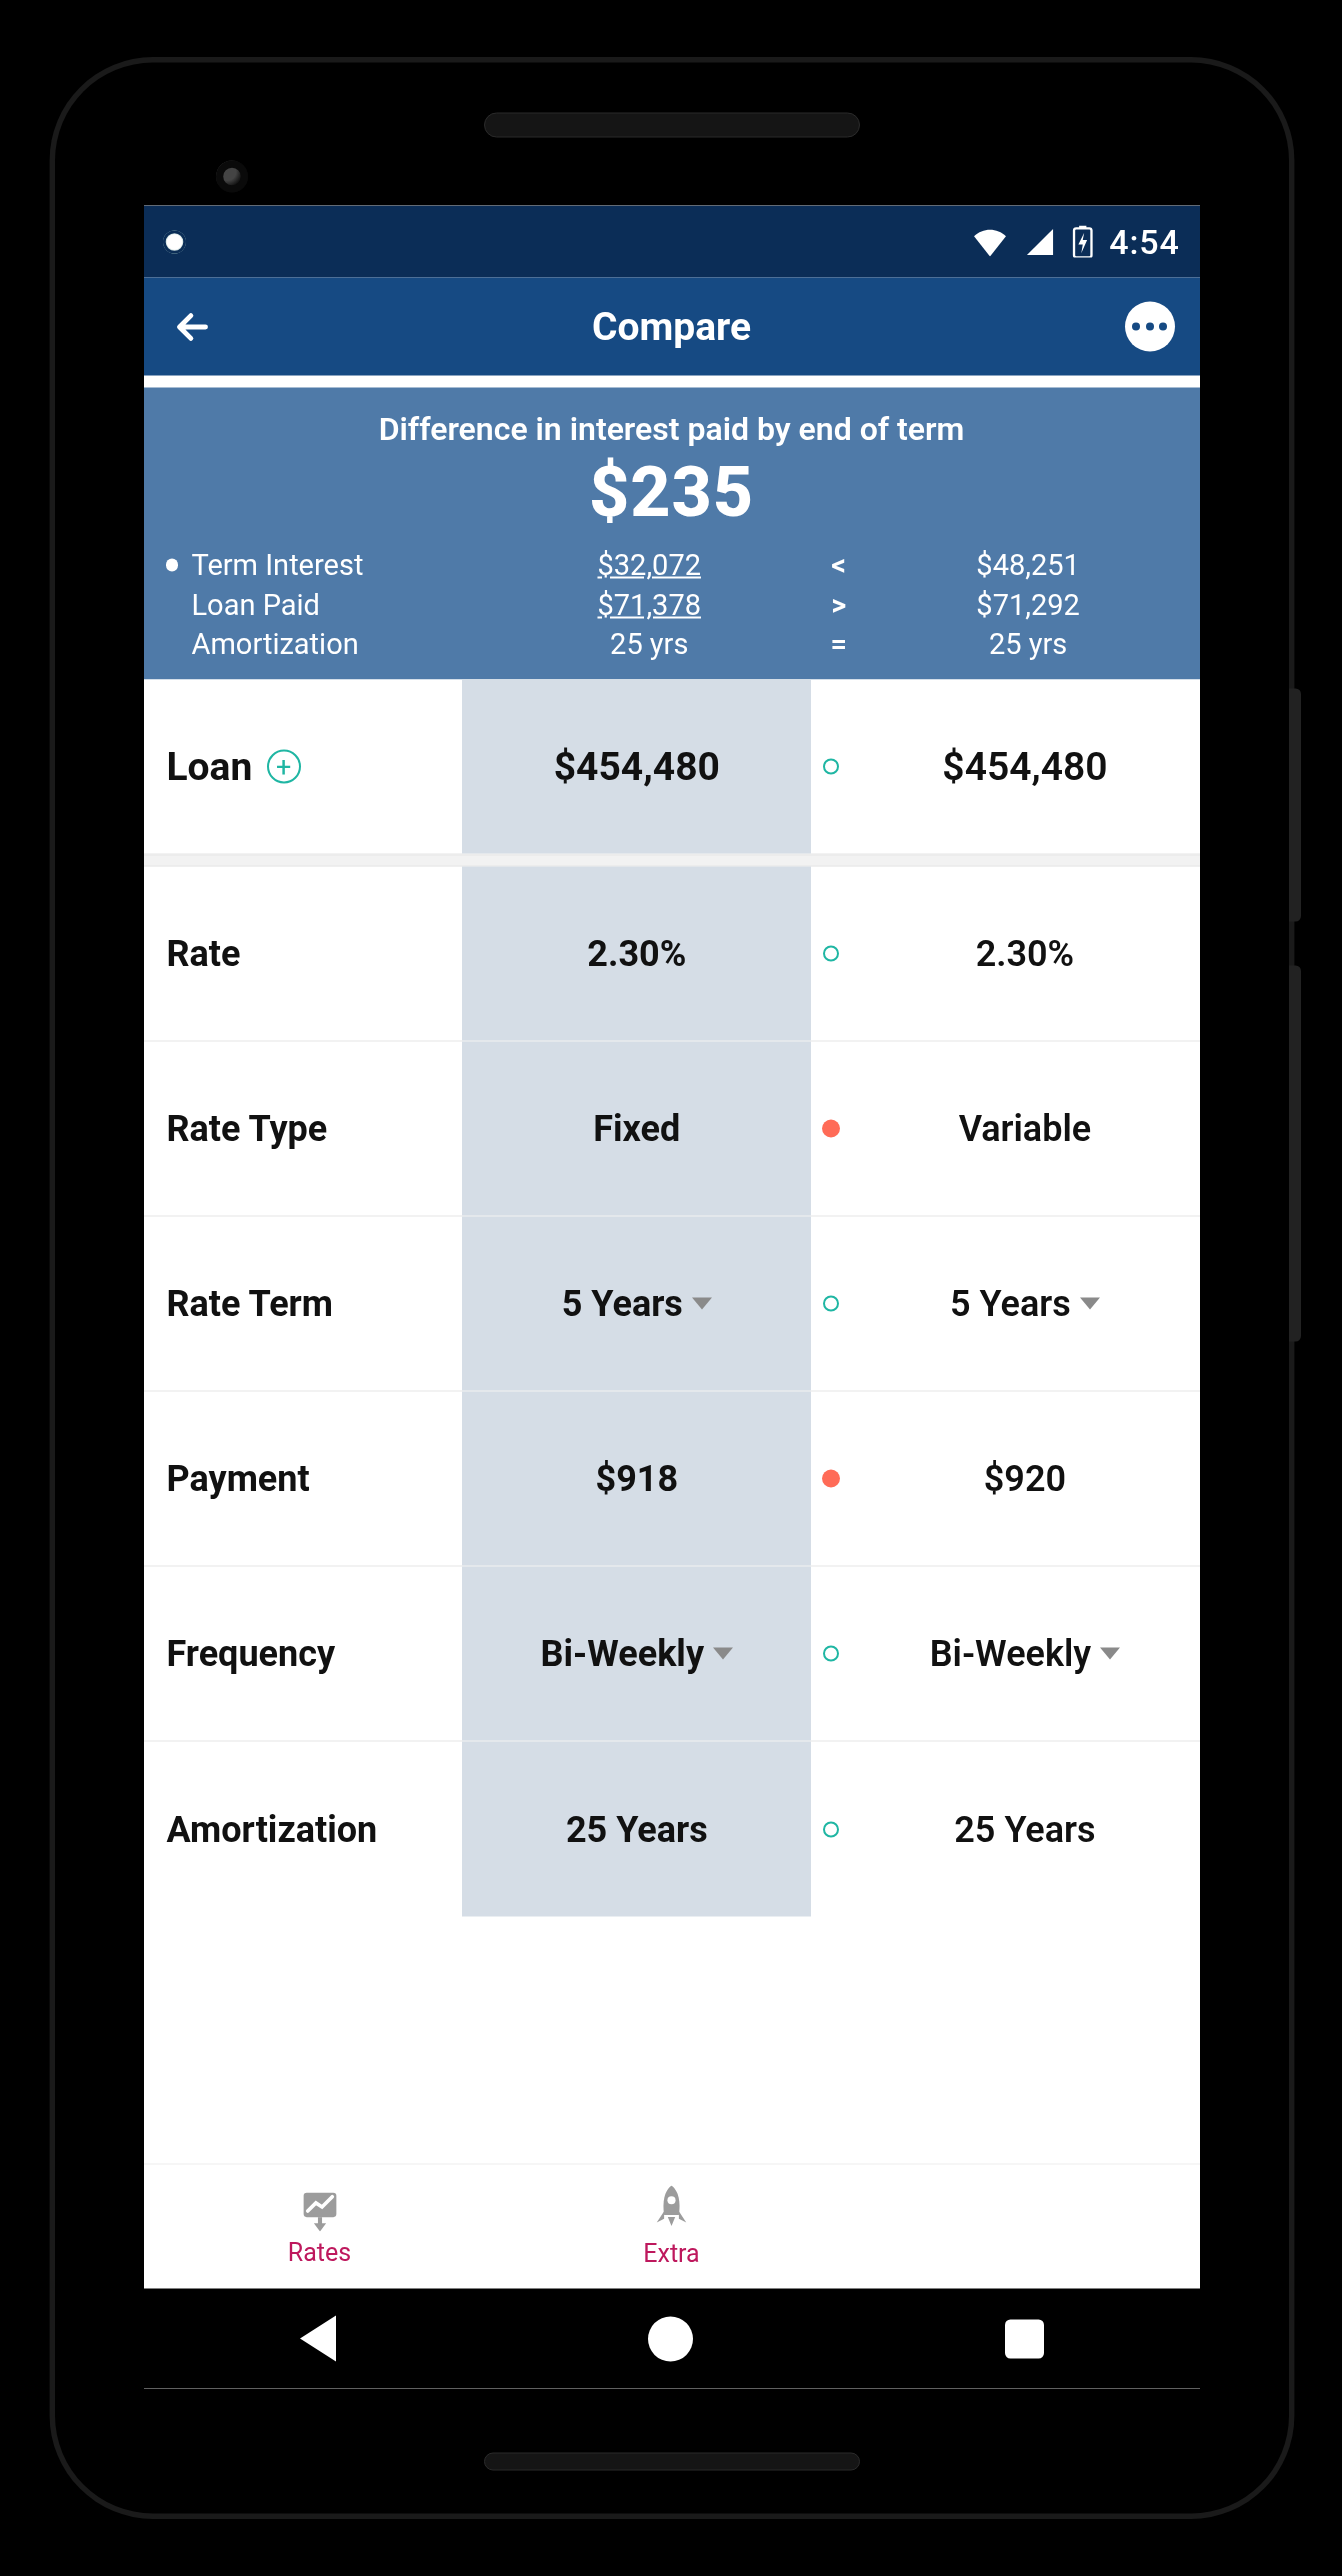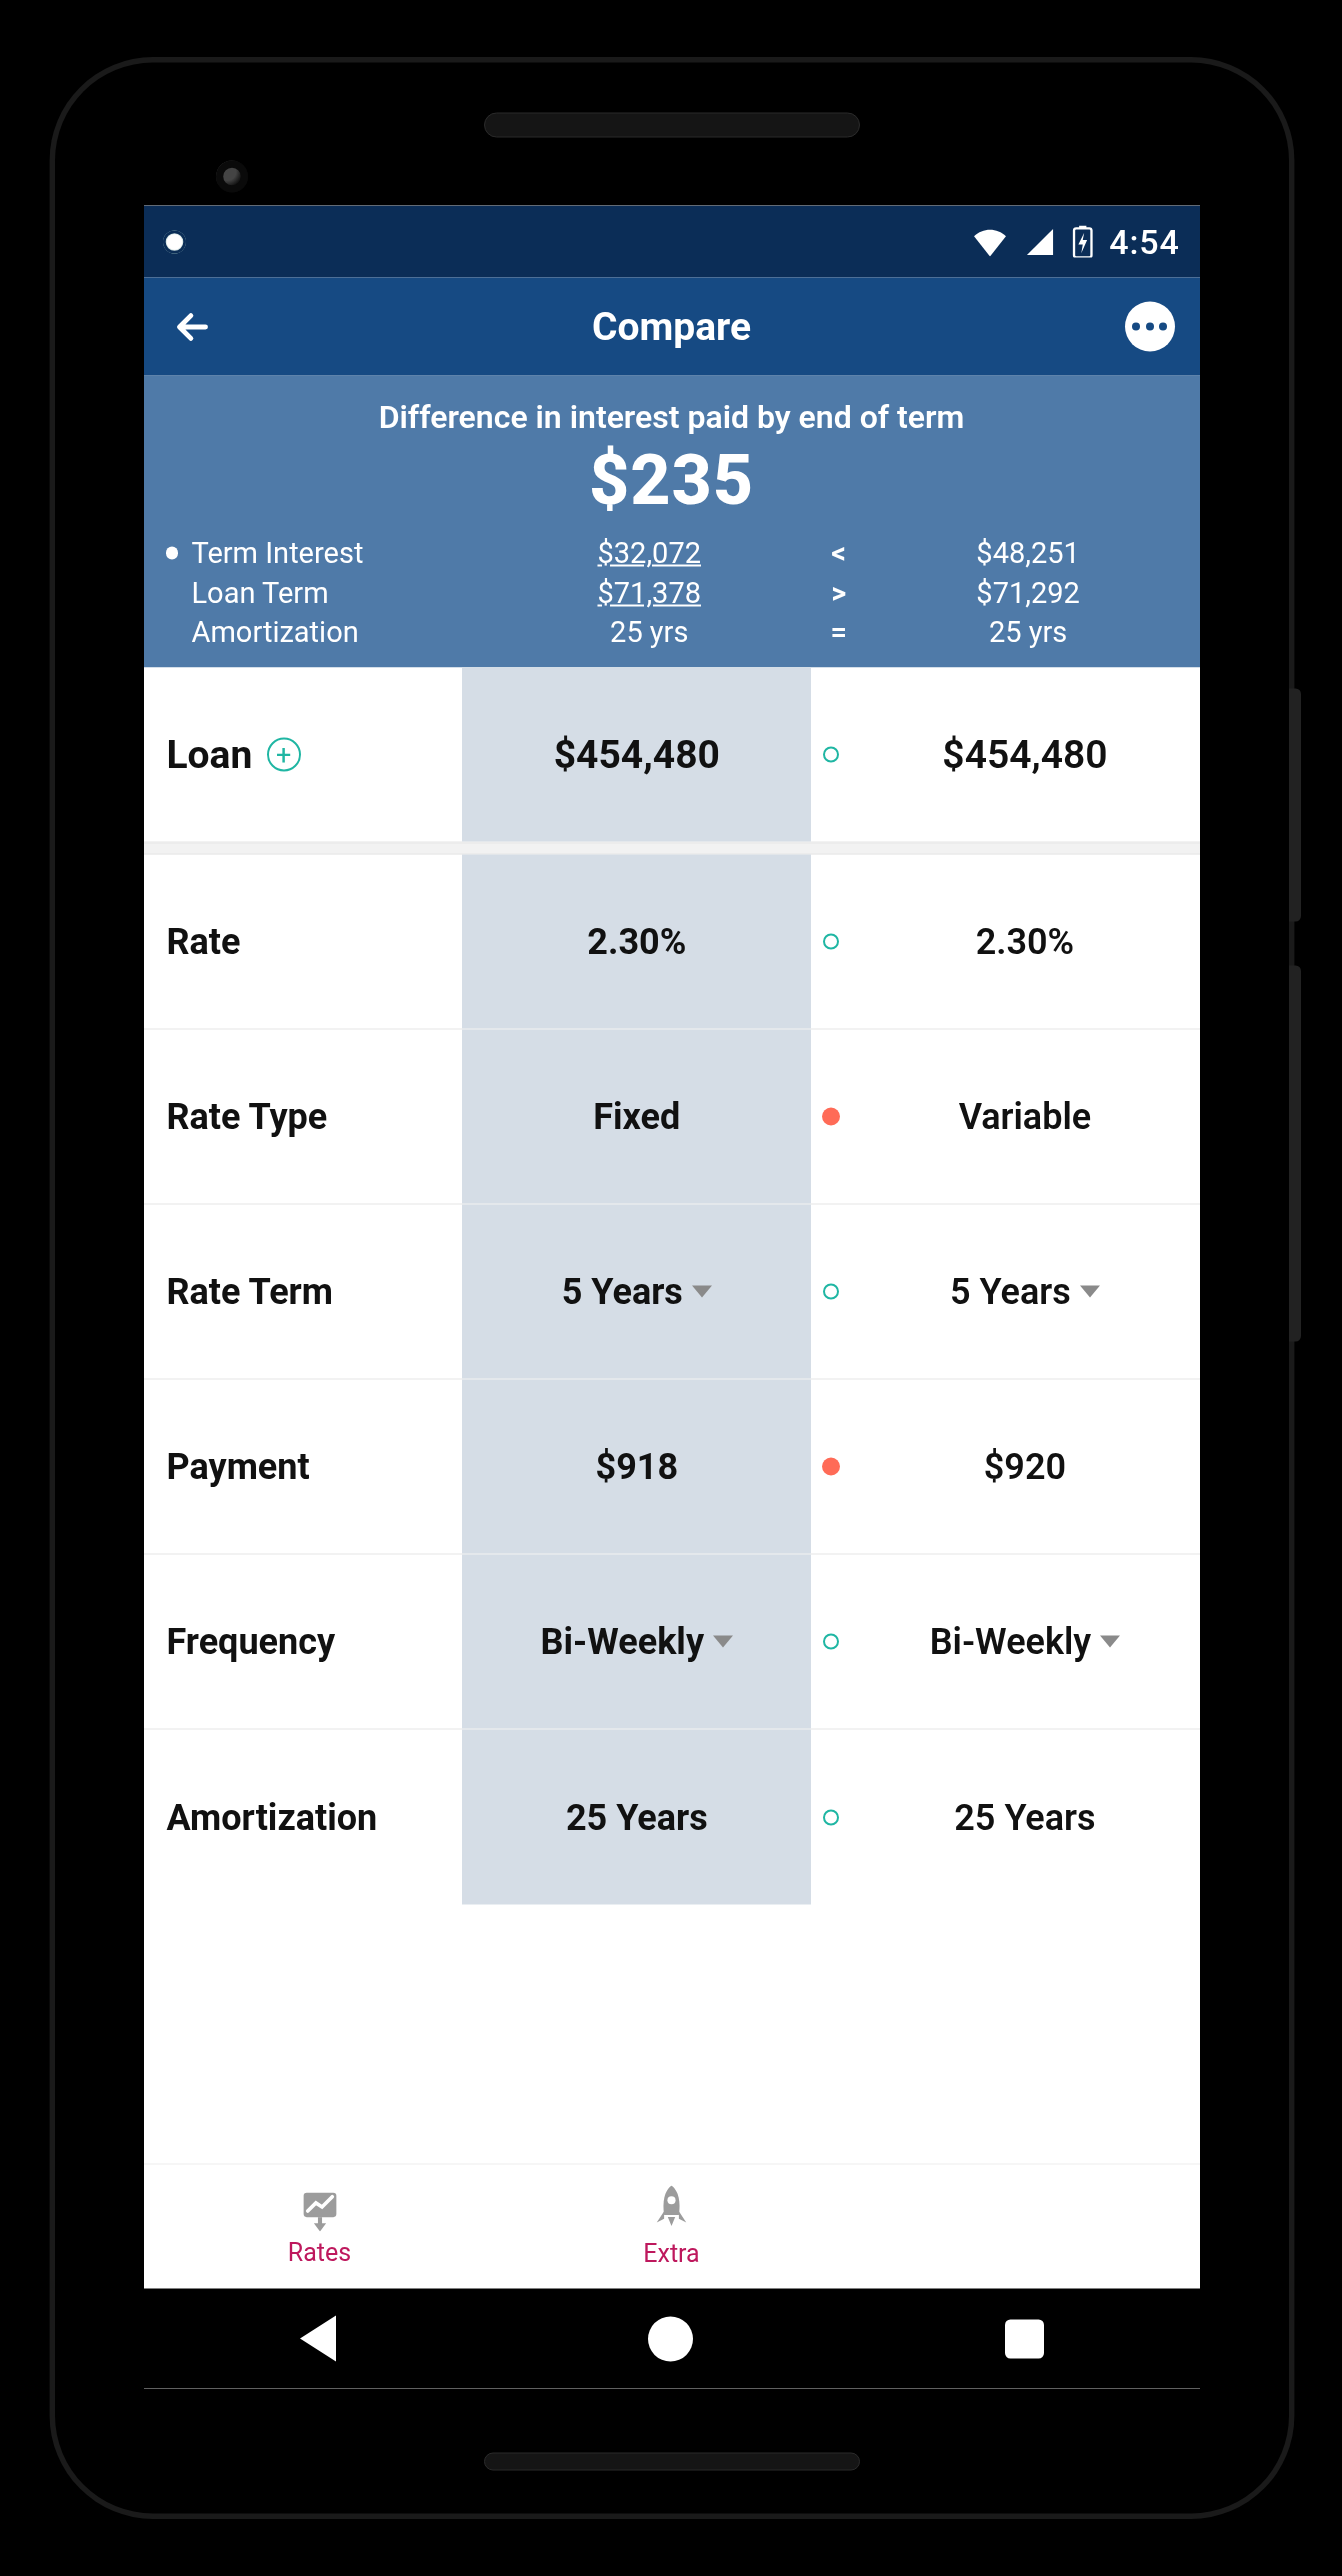--- a/index.html
+++ b/index.html
@@ -47,21 +47,21 @@
     padding: 0 25px; position: relative;
   }
   .appbar .back { width: 47px; height: 47px; display:flex; align-items:center; justify-content:center; cursor:pointer; }
   .appbar .title { position:absolute; left:0; right:0; text-align:center; font-size: 39px; font-weight: 700; pointer-events:none; }
   .appbar .more {
     margin-left:auto; width: 50px; height: 50px; background: #fff; border-radius: 50%;
     display:flex; align-items:center; justify-content:center; cursor:pointer;
   }
   .appbar .more .dot { width: 8px; height: 8px; background:#164a83; border-radius:50%; margin:0 2.7px; }
   
-  .hero { background: #4f7aa8; color: #fff; padding: 21.5px 9px 16px; }
+  .hero { background: #4f7aa8; color: #fff; padding: 21.5px 9px 16px; margin-top: 12px; }
   .hero .headline { text-align: center; font-size: 32px; font-weight: 600; }
   .hero .amount { text-align: center; font-size: 70px; font-weight: 800; margin-top: 3.6px; letter-spacing: 0.9px; }
   .hero-table { margin-top: 12.5px; }
   .hero-row { display:grid; grid-template-columns: 39px 1fr 1.1fr 54px 1.1fr; align-items:center; padding: 2.7px 0; font-size: 29px; }
   .hero-row .bullet { display:flex; justify-content:center; }
   .hero-row .bullet span { width:12.5px; height:12.5px; border-radius:50%; background:#fff; }
   .hero-row .lbl { font-weight:400; }
   .hero-row .v { text-align:center; }
   .hero-row .v.u { text-decoration: underline; }
   .hero-row .cmp { text-align:center; font-weight:600; }
@@ -158,21 +158,21 @@
             <div class="bullet">
                 <span></span>
               </div>
             <div class="lbl">Term Interest</div>
             <div class="v u">$32,072</div>
             <div class="cmp">&lt;</div>
             <div class="v">$48,251</div>
           </div>
           <div class="hero-row">
             <div class="bullet"></div>
-            <div class="lbl">Loan Term</div>
+            <div class="lbl">Loan Paid</div>
             <div class="v u">$71,378</div>
             <div class="cmp">&gt;</div>
             <div class="v">$71,292</div>
           </div>
           <div class="hero-row">
             <div class="bullet"></div>
             <div class="lbl">Amortization</div>
             <div class="v">25 yrs</div>
             <div class="cmp">=</div>
             <div class="v">25 yrs</div>

